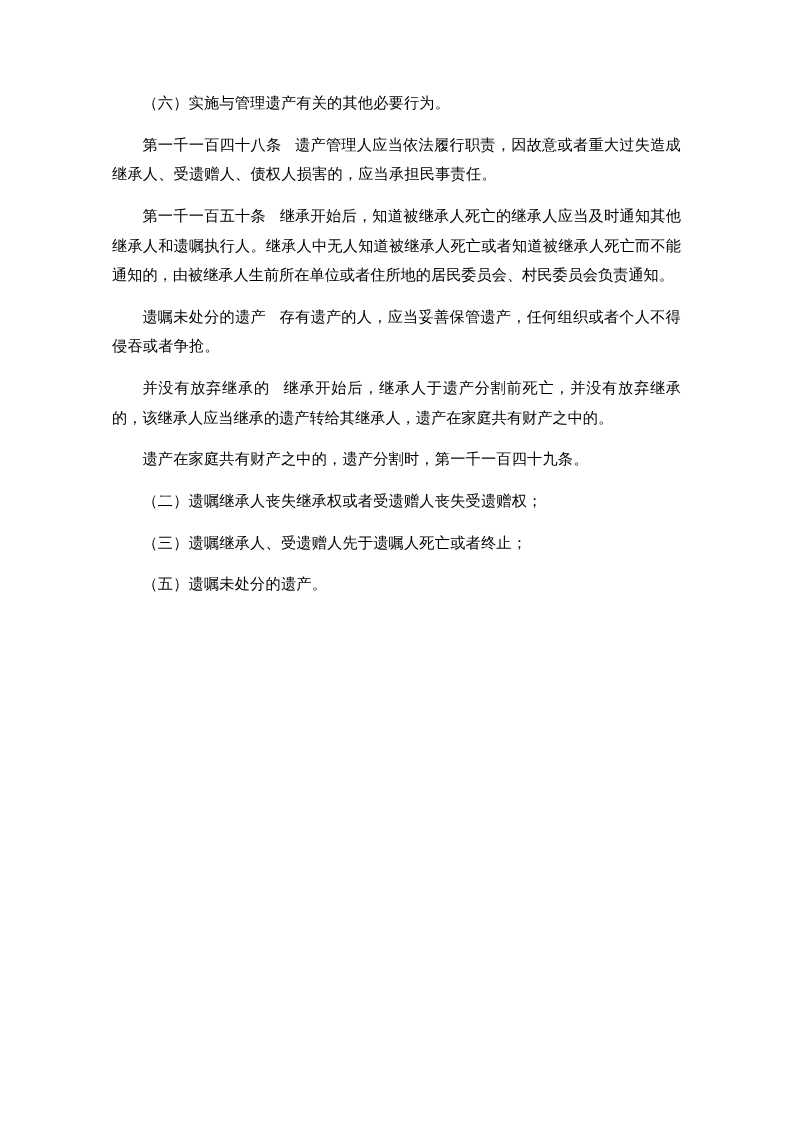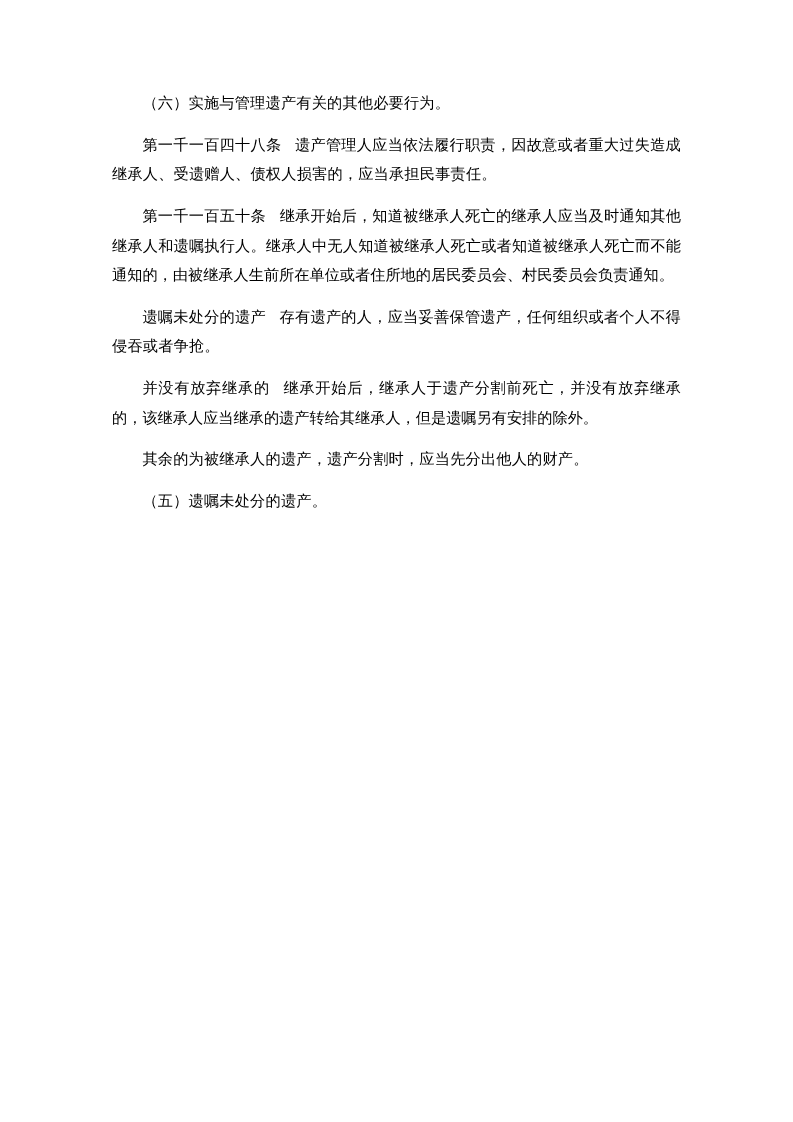--- a/index.html
+++ b/index.html
@@ -58,31 +58,37 @@
 
     <p class="para tight">
       <span class="art-num">第一千一百五十条</span><span>继承开始后，知道被继承人死亡的继承人应当及时通知其他继承人和遗嘱执行人。继承人中无人知道被继承人死亡或者知道被继承人死亡而不能通知的，由被继承人生前所在单位或者住所地的居民委员会、村民委员会负责通知。</span>
     </p>
 
     <p class="para">
       <span class="art-num">遗嘱未处分的遗产</span><span>存有遗产的人，应当妥善保管遗产，任何组织或者个人不得侵吞或者争抢。</span>
     </p>
 
     <p class="para tight">
-      <span class="art-num">并没有放弃继承的</span><span>继承开始后，继承人于遗产分割前死亡，并没有放弃继承的，该继承人应当继承的遗产转给其继承人，但是遗嘱另有安排的除外。</span>
+      <span class="art-num">并没有放弃继承的</span><span>继承开始后，继承人于遗产分割前死亡，并没有放弃继承的，该继承人应当继承的遗产转给其继承人，遗产在家庭共有财产之中的。</span>
     </p>
 
 
     <p class="para">
-      <span>其余的为被继承人的遗产，遗产分割时，应当先分出他人的财产。</span>
+      <span>遗产在家庭共有财产之中的，遗产分割时，第一千一百四十九条。</span>
     </p>
 
 
 
+    <p class="para">
+      <span>（二）遗嘱继承人丧失继承权或者受遗赠人丧失受遗赠权；</span>
+    </p>
 
+    <p class="para">
+      <span>（三）遗嘱继承人、受遗赠人先于遗嘱人死亡或者终止；</span>
+    </p>
 
 
     <p class="para">
       <span>（五）遗嘱未处分的遗产。</span>
     </p>
 
   </div>
 </div>
 
 </body></html>

